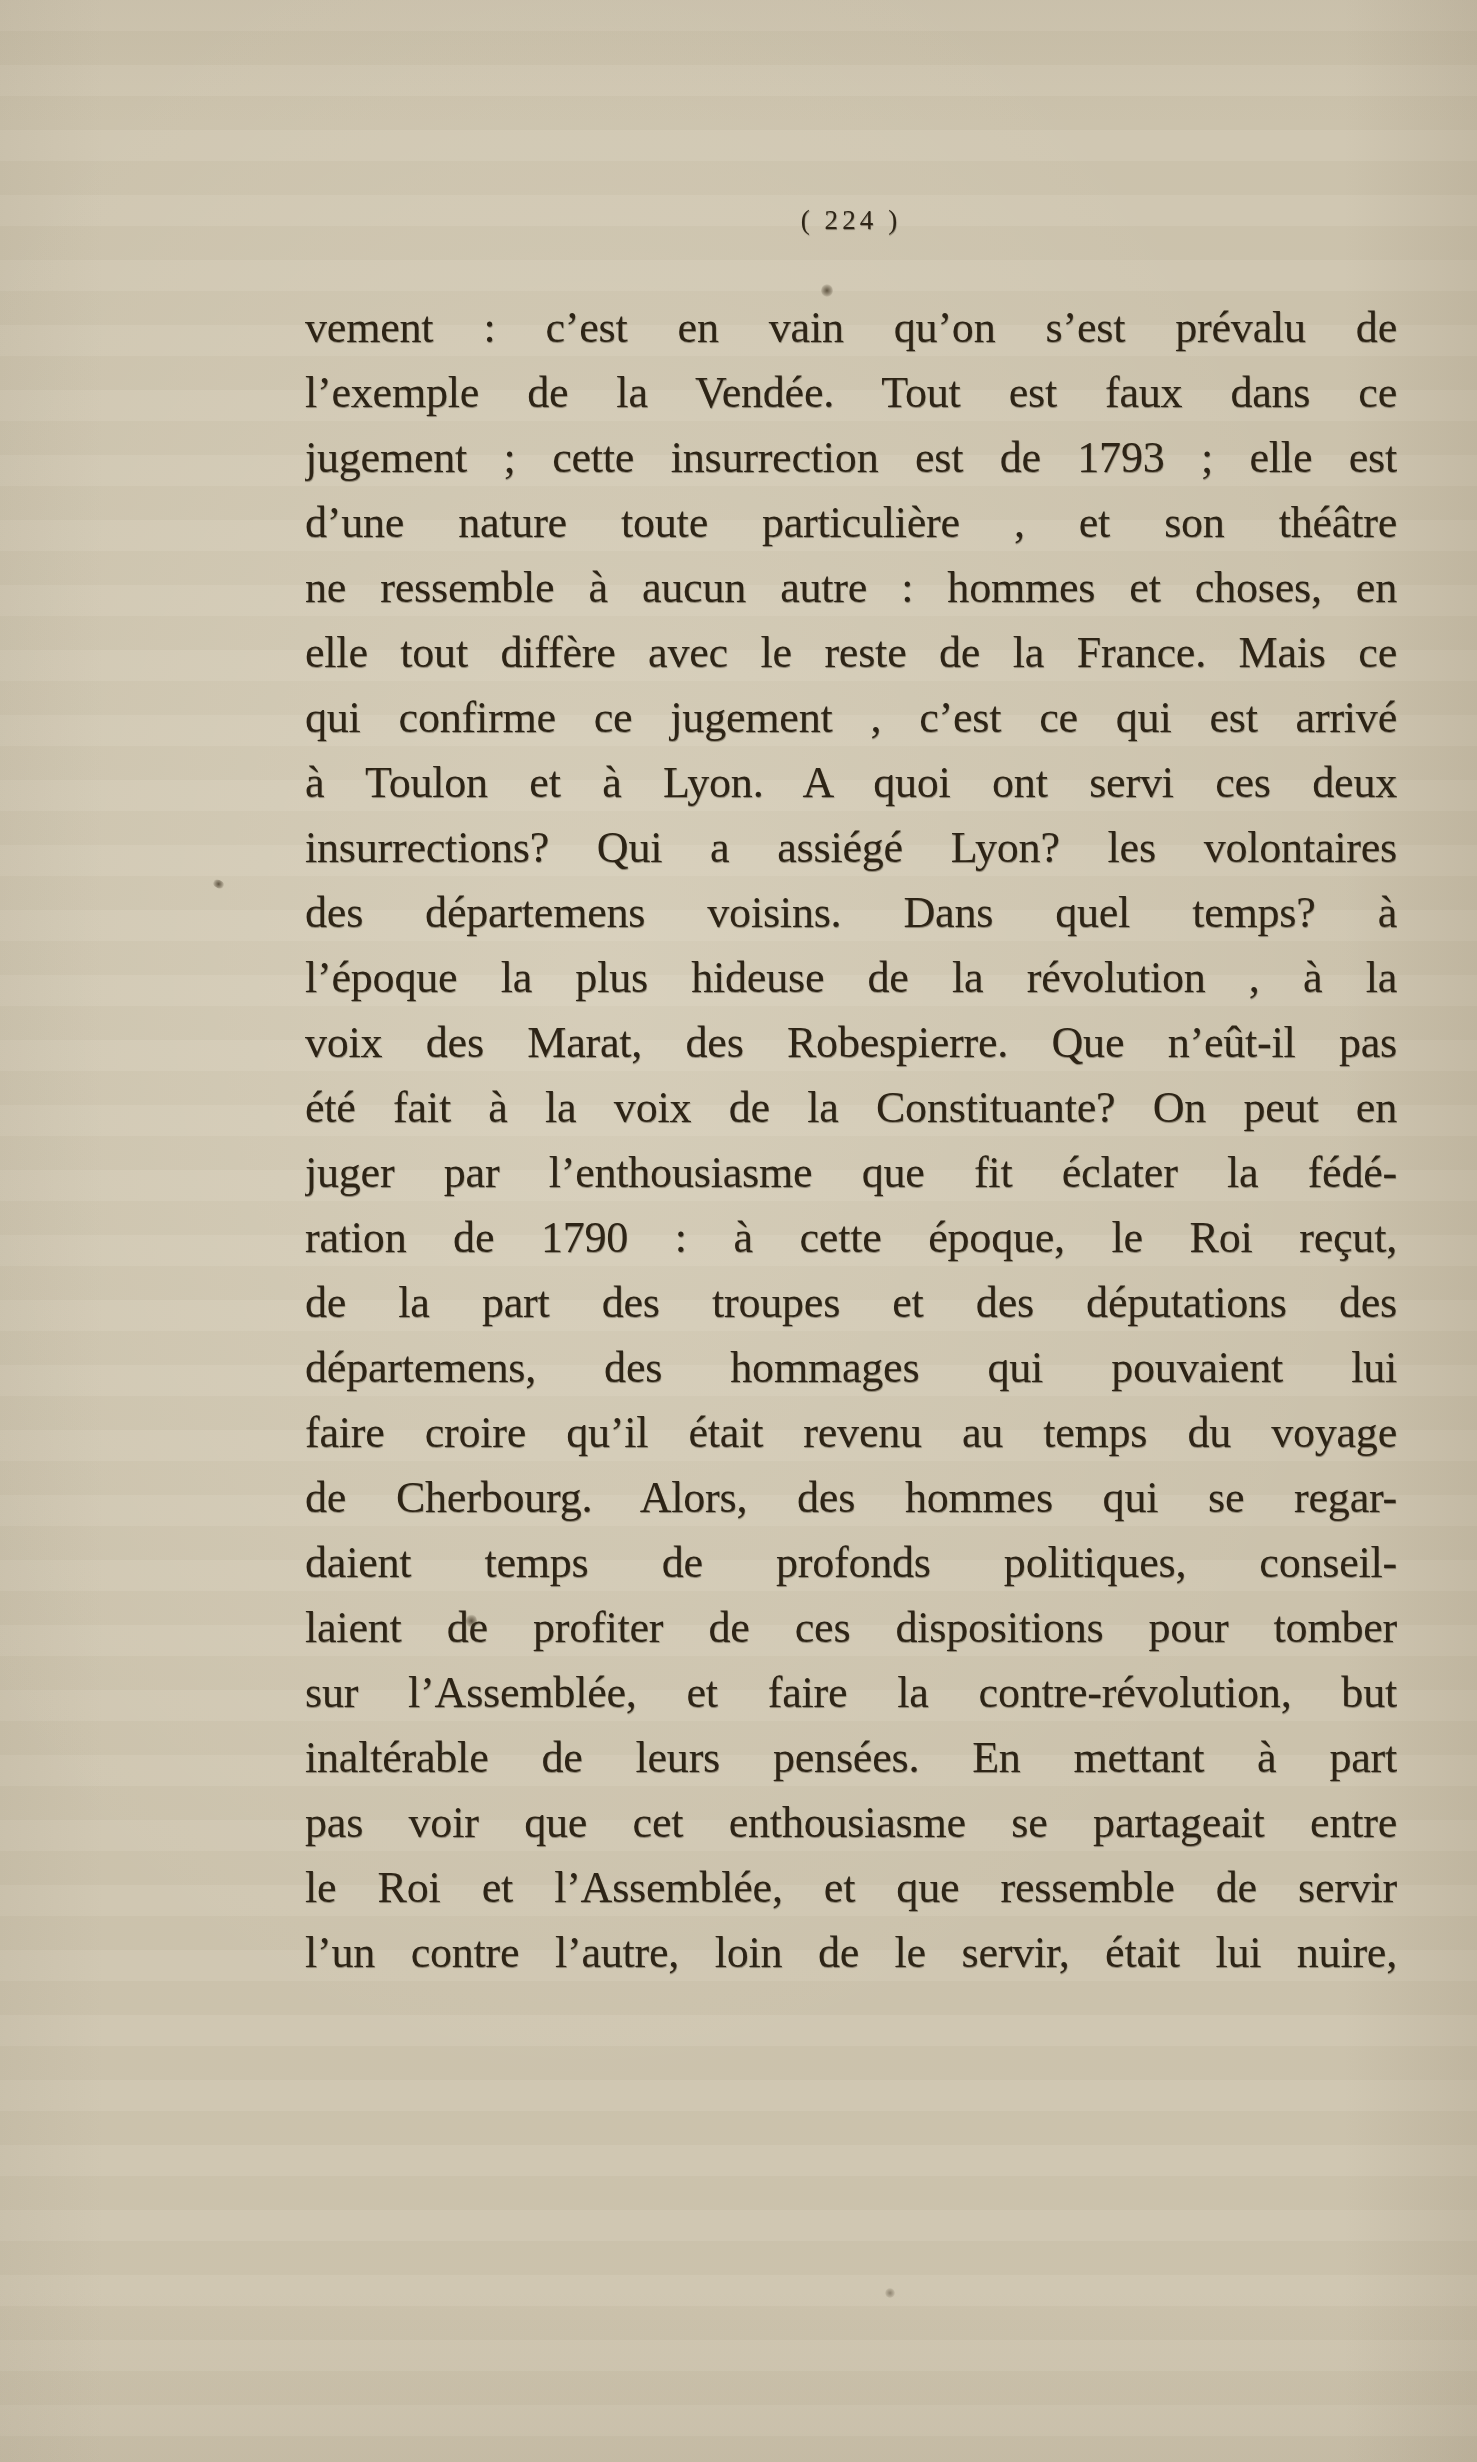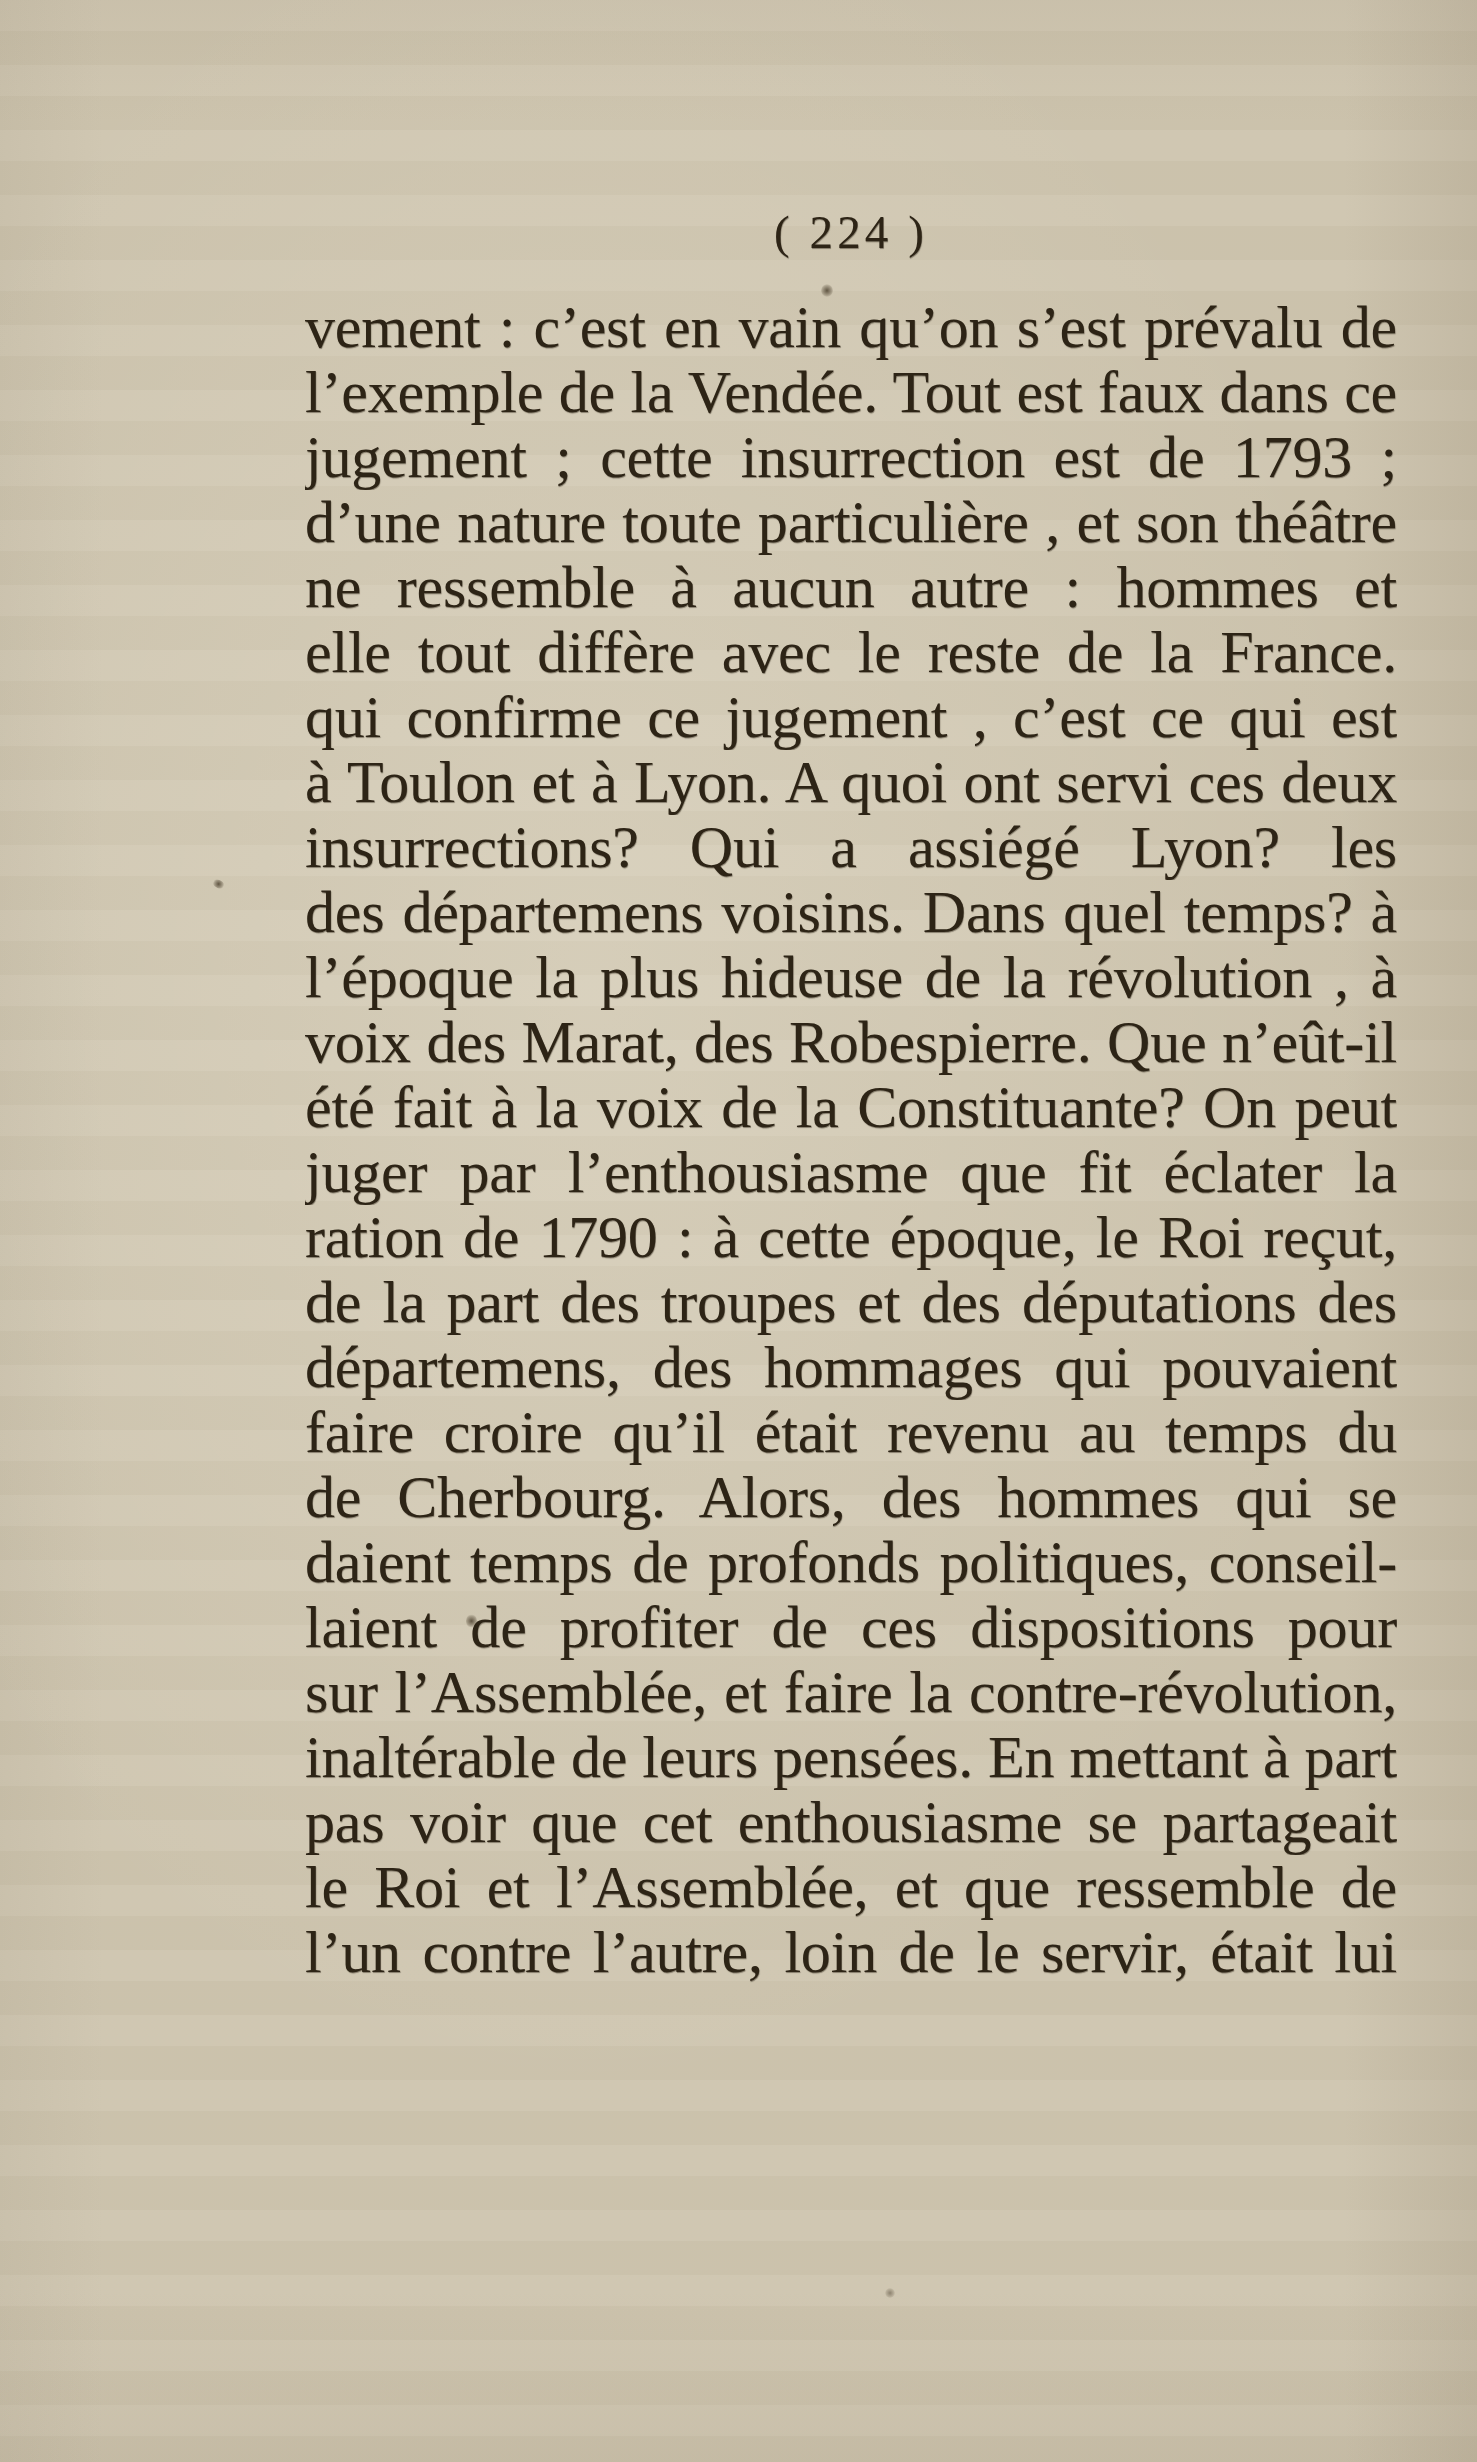--- a/index.html
+++ b/index.html
@@ -16,28 +16,28 @@
       linear-gradient(to right, rgba(145,135,115,0.10) 0%, rgba(145,135,115,0) 7%, rgba(145,135,115,0) 91%, rgba(118,103,80,0.14) 100%),
       linear-gradient(to bottom, rgba(138,123,98,0.09) 0%, rgba(138,123,98,0) 5%, rgba(138,123,98,0) 93%, rgba(138,123,98,0.10) 100%),
       repeating-linear-gradient(to bottom, rgba(255,255,255,0.040) 0px 31px, rgba(128,112,88,0.035) 31px 65px),
       #cec5af;
     color: #2d2416;
   }
   .page-number {
     position: absolute;
     left: 305px; top: 205px; width: 1092px;
     text-align: center;
-    font-size: 47px;
+    font-size: 27px;
     letter-spacing: 4.1px;
     text-shadow: 0.5px 0.5px 0.8px rgba(45,36,22,0.45);
   }
   .text-block {
     position: absolute;
     left: 305px; top: 295px; width: 1092px;
-    font-size: 60px;
+    font-size: 44px;
     letter-spacing: -0.2px;
     text-shadow: 0.5px 0.5px 0.8px rgba(45,36,22,0.45);
   }
   .line {
     height: 65px;
     line-height: 65px;
     text-align: justify;
     text-align-last: justify;
     overflow: hidden;
     white-space: normal;

